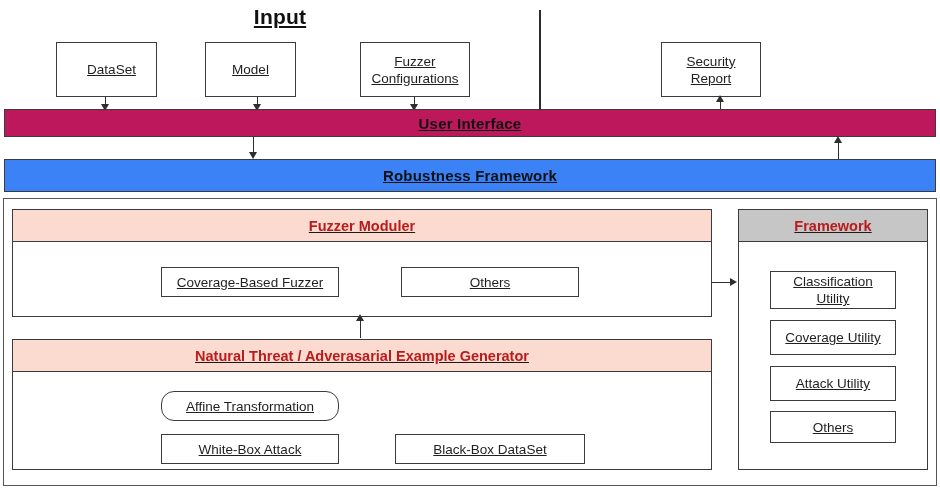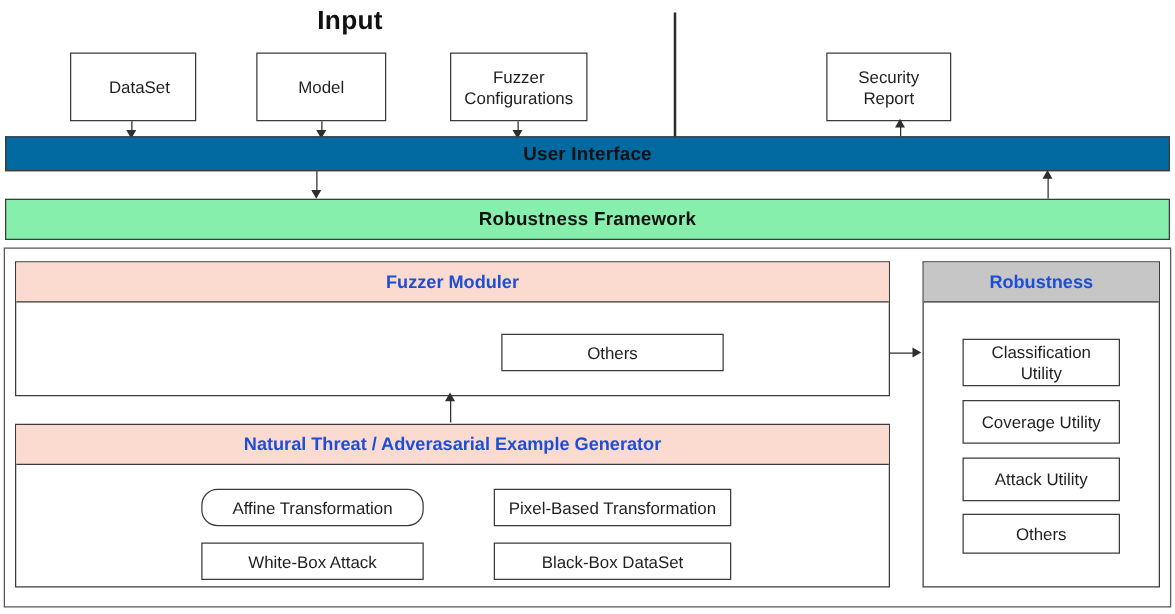--- a/index.html
+++ b/index.html
@@ -11,21 +11,21 @@
     font-family: "Liberation Sans", sans-serif;
     color: #1a1a1a;
   }
   #canvas {
     position: relative;
     width: 940px;
     height: 491px;
     background: #ffffff;
     overflow: hidden;
   }
-  .abs { position: absolute; box-sizing: border-box; }
+  .abs { position: absolute; box-sizing: border-box; text-decoration: underline; }
 
   
   .section-title {
     font-size: 21px;
     font-weight: bold;
     letter-spacing: .2px;
     text-align: center;
     line-height: 26px;
     color: #111111;
   }
@@ -48,36 +48,36 @@
   .bar {
     border: 1.4px solid #3b3b3b;
     display: flex;
     align-items: center;
     justify-content: center;
     font-size: 15px;
     font-weight: bold;
     letter-spacing: .2px;
     color: #111111;
   }
-  .bar-blue  { background: #0369a1; }
-  .bar-coral { background: #86efac; }
+  .bar-blue  { background: #be185d; }
+  .bar-coral { background: #3b82f6; }
 
   
   .panel {
     border: 1.4px solid #3b3b3b;
     background: #ffffff;
   }
   .panel-head {
     border-bottom: 1.4px solid #3b3b3b;
     display: flex;
     align-items: center;
     justify-content: center;
     font-size: 14.5px;
     font-weight: bold;
-    color: #1d4ed8;
+    color: #b91c1c;
     height: 31px;
   }
   .head-pink { background: #fbdad0; }
   .head-gray { background: #c6c6c6; }
 
   .outer-frame {
     border: 1.1px solid #555555;
     background: transparent;
   }
 
@@ -121,21 +121,21 @@
   <div class="abs section-title" style="left:190px; top:4px; width:180px;">Input</div>
 
   <div class="abs section-title" style="left:630px; top:4px; width:180px;margin-top:36px;">Output</div>
 
   <div class="abs divider" style="left:539px; top:10px; height:101px;"></div>
 
   <div class="abs box" style="left:56px; top:42px; width:101px; height:55px;">
     <span style="white-space:pre-line;margin-left:10px;">DataSet</span>
   </div>
 
-  <div class="abs box" style="left:205px; top:42px; width:104px; height:55px;">
+  <div class="abs box" style="left:205px; top:42px; width:91px; height:55px;">
     <span style="white-space:pre-line;">Model</span>
   </div>
 
   <div class="abs box" style="left:360px; top:42px; width:110px; height:55px;">
     <span style="white-space:pre-line;">Fuzzer
 Configurations</span>
   </div>
 
   <div class="abs box" style="left:661px; top:42px; width:100px; height:55px;">
     <span style="white-space:pre-line;">Security
@@ -169,20 +169,23 @@
   </div>
 
   <div class="abs outer-frame" style="left:3px; top:198px; width:934px; height:288px;"></div>
 
   <div class="abs panel" style="left:12px; top:209px; width:700px; height:108px;">
     <div class="panel-head head-pink">
       <span>Fuzzer Moduler</span>
     </div>
   </div>
 
+  <div class="abs box" style="left:161px; top:267px; width:178px; height:30px;">
+    <span>Coverage-Based Fuzzer</span>
+  </div>
 
   <div class="abs box" style="left:401px; top:267px; width:178px; height:30px;">
     <span>Others</span>
   </div>
 
   <div class="abs hline" style="left:712px; top:282px; width:22px;"></div>
   <div class="abs arrow-right" style="left:730px; top:278px;"></div>
 
   <div class="abs vline" style="left:360px; top:318px; height:20px;"></div>
   <div class="abs arrow-up" style="left:356px; top:314px;"></div>
@@ -190,35 +193,32 @@
   <div class="abs panel" style="left:12px; top:339px; width:700px; height:131px;">
     <div class="panel-head head-pink">
       <span>Natural Threat / Adverasarial Example Generator</span>
     </div>
   </div>
 
   <div class="abs box" style="left:161px; top:391px; width:178px; height:30px;border-radius:13px;">
     <span>Affine Transformation</span>
   </div>
 
-  <div class="abs box" style="left:395px; top:391px; width:190px; height:30px;">
-    <span>Pixel-Based Transformation</span>
-  </div>
 
   <div class="abs box" style="left:161px; top:434px; width:178px; height:30px;">
     <span>White-Box Attack</span>
   </div>
 
   <div class="abs box" style="left:395px; top:434px; width:190px; height:30px;">
     <span>Black-Box DataSet</span>
   </div>
 
   <div class="abs panel" style="left:738px; top:209px; width:190px; height:261px;">
     <div class="panel-head head-gray">
-      <span>Robustness</span>
+      <span>Framework</span>
     </div>
   </div>
 
   <div class="abs box" style="left:770px; top:320px; width:126px; height:35px;">
     <span>Coverage Utility</span>
   </div>
 
   <div class="abs box" style="left:770px; top:271px; width:126px; height:38px;">
     <span style="white-space:pre-line;">Classification
 Utility</span>

